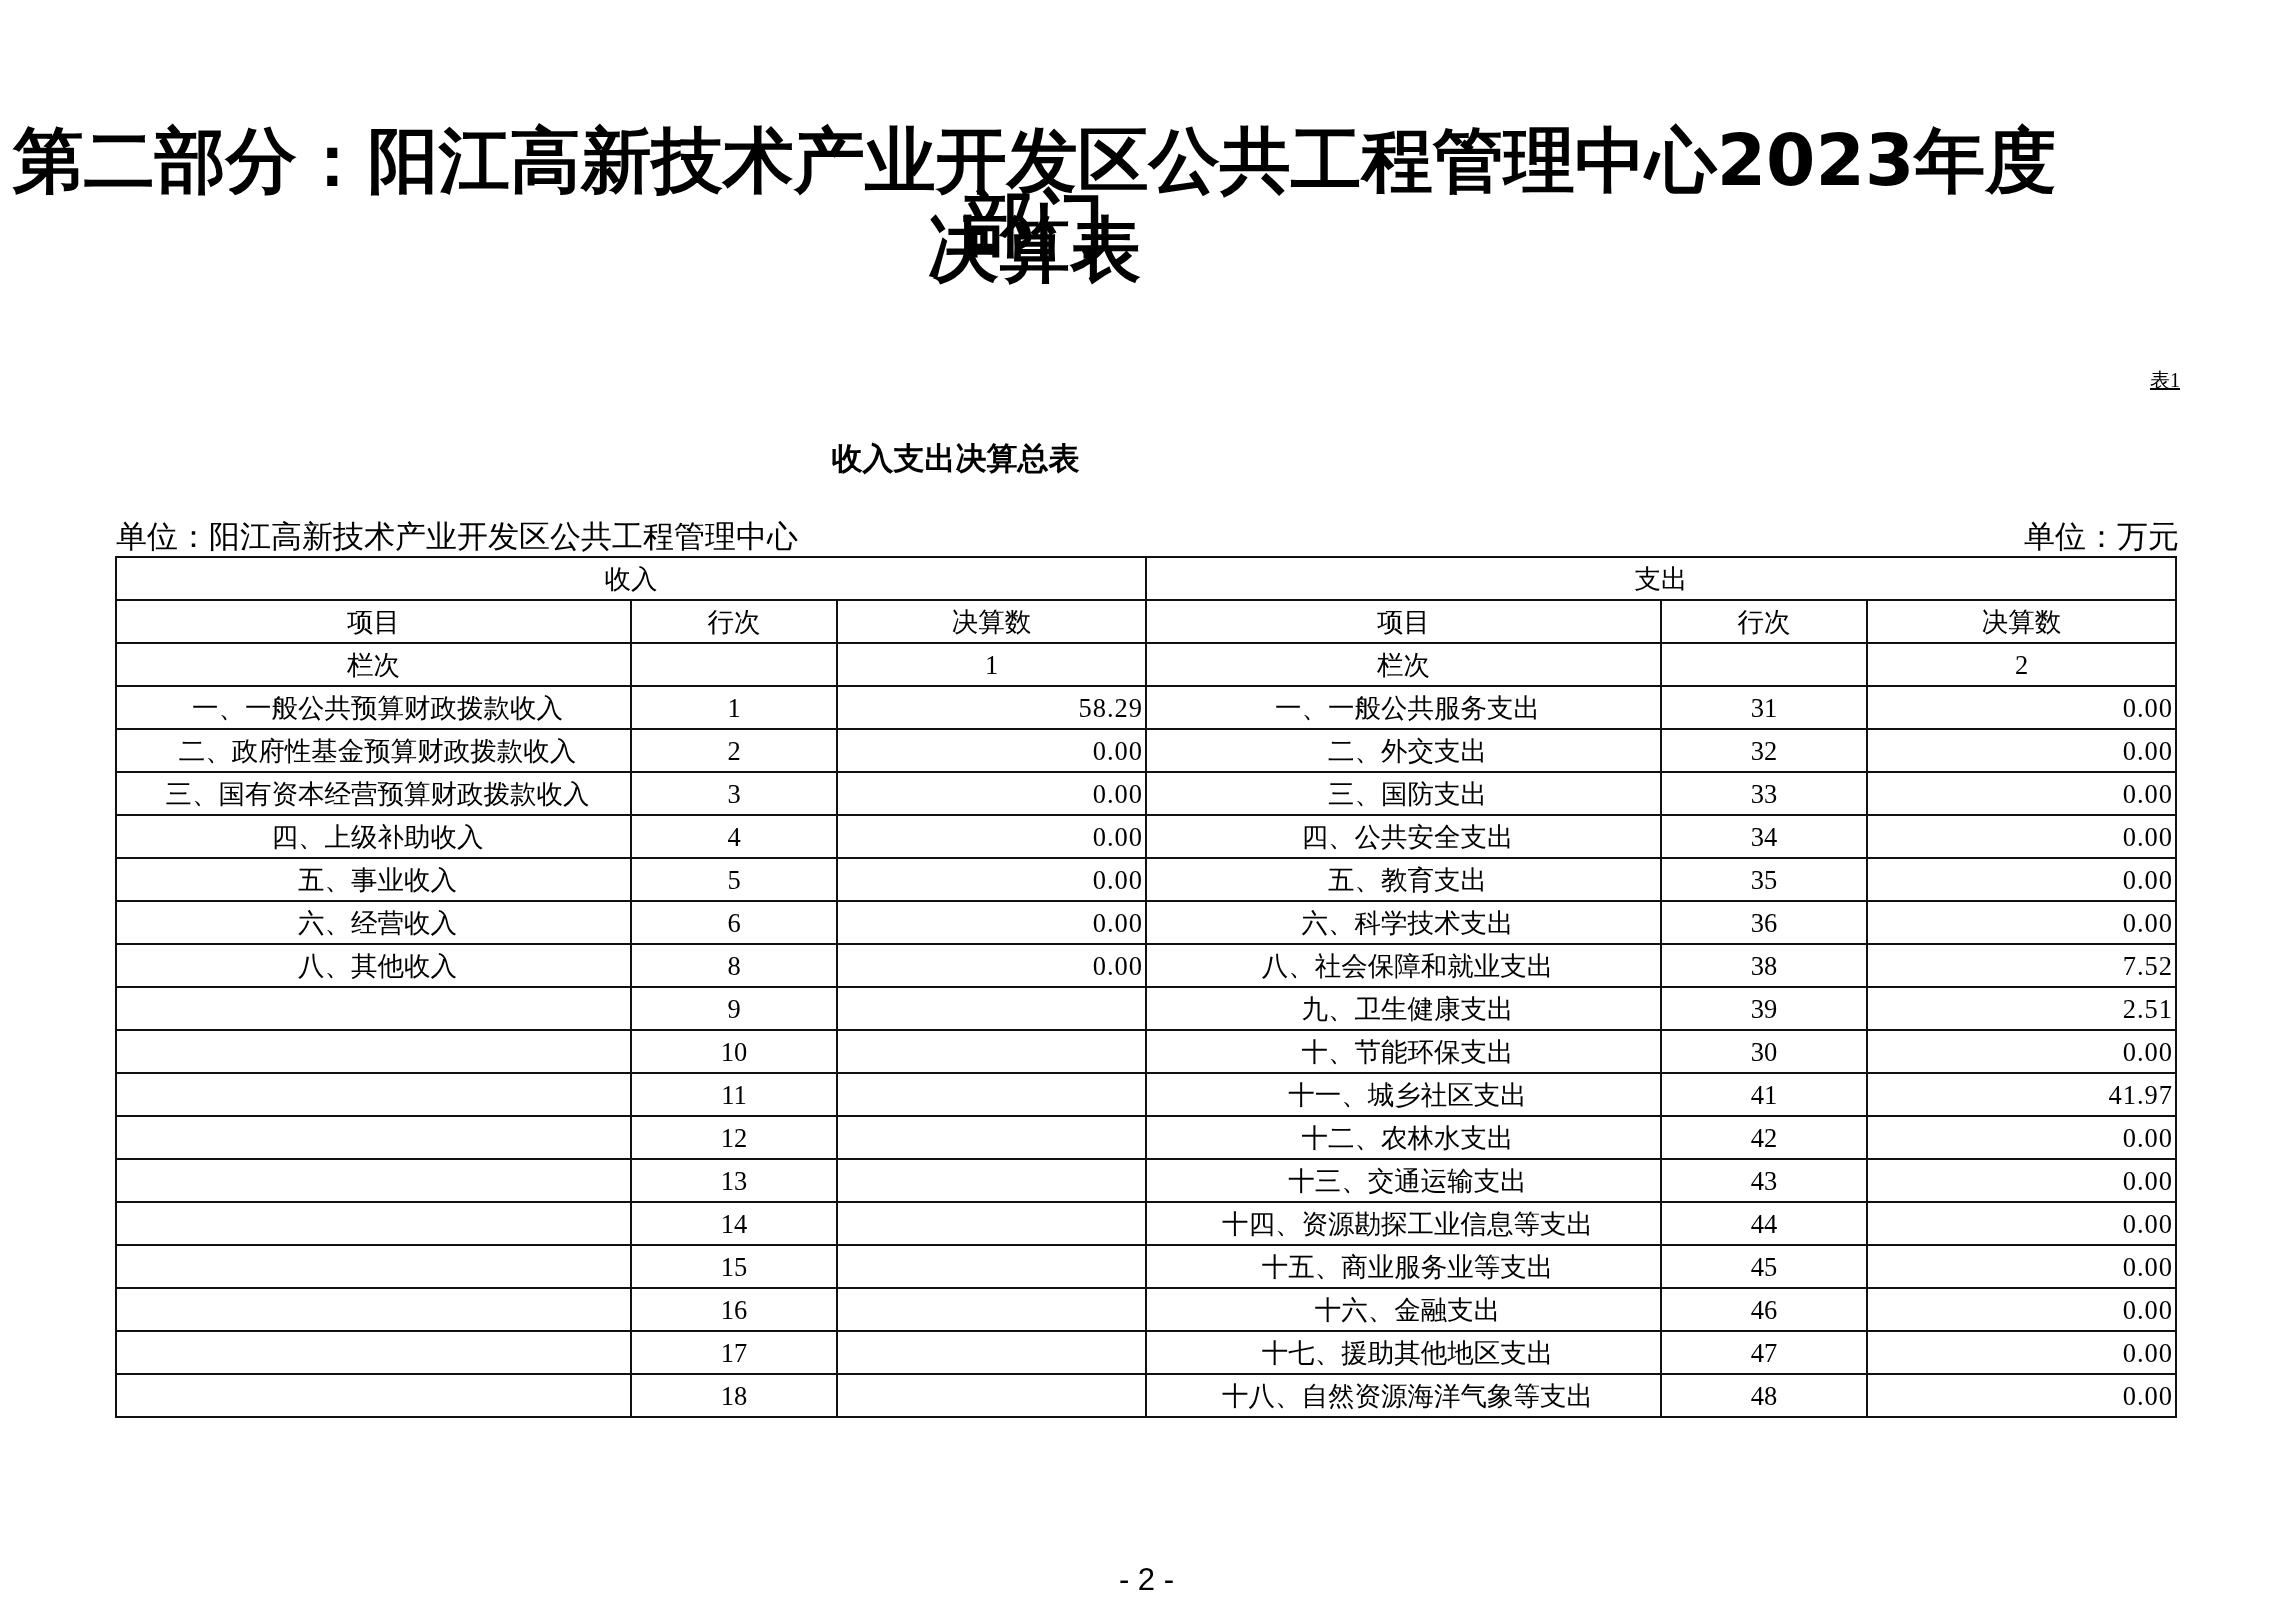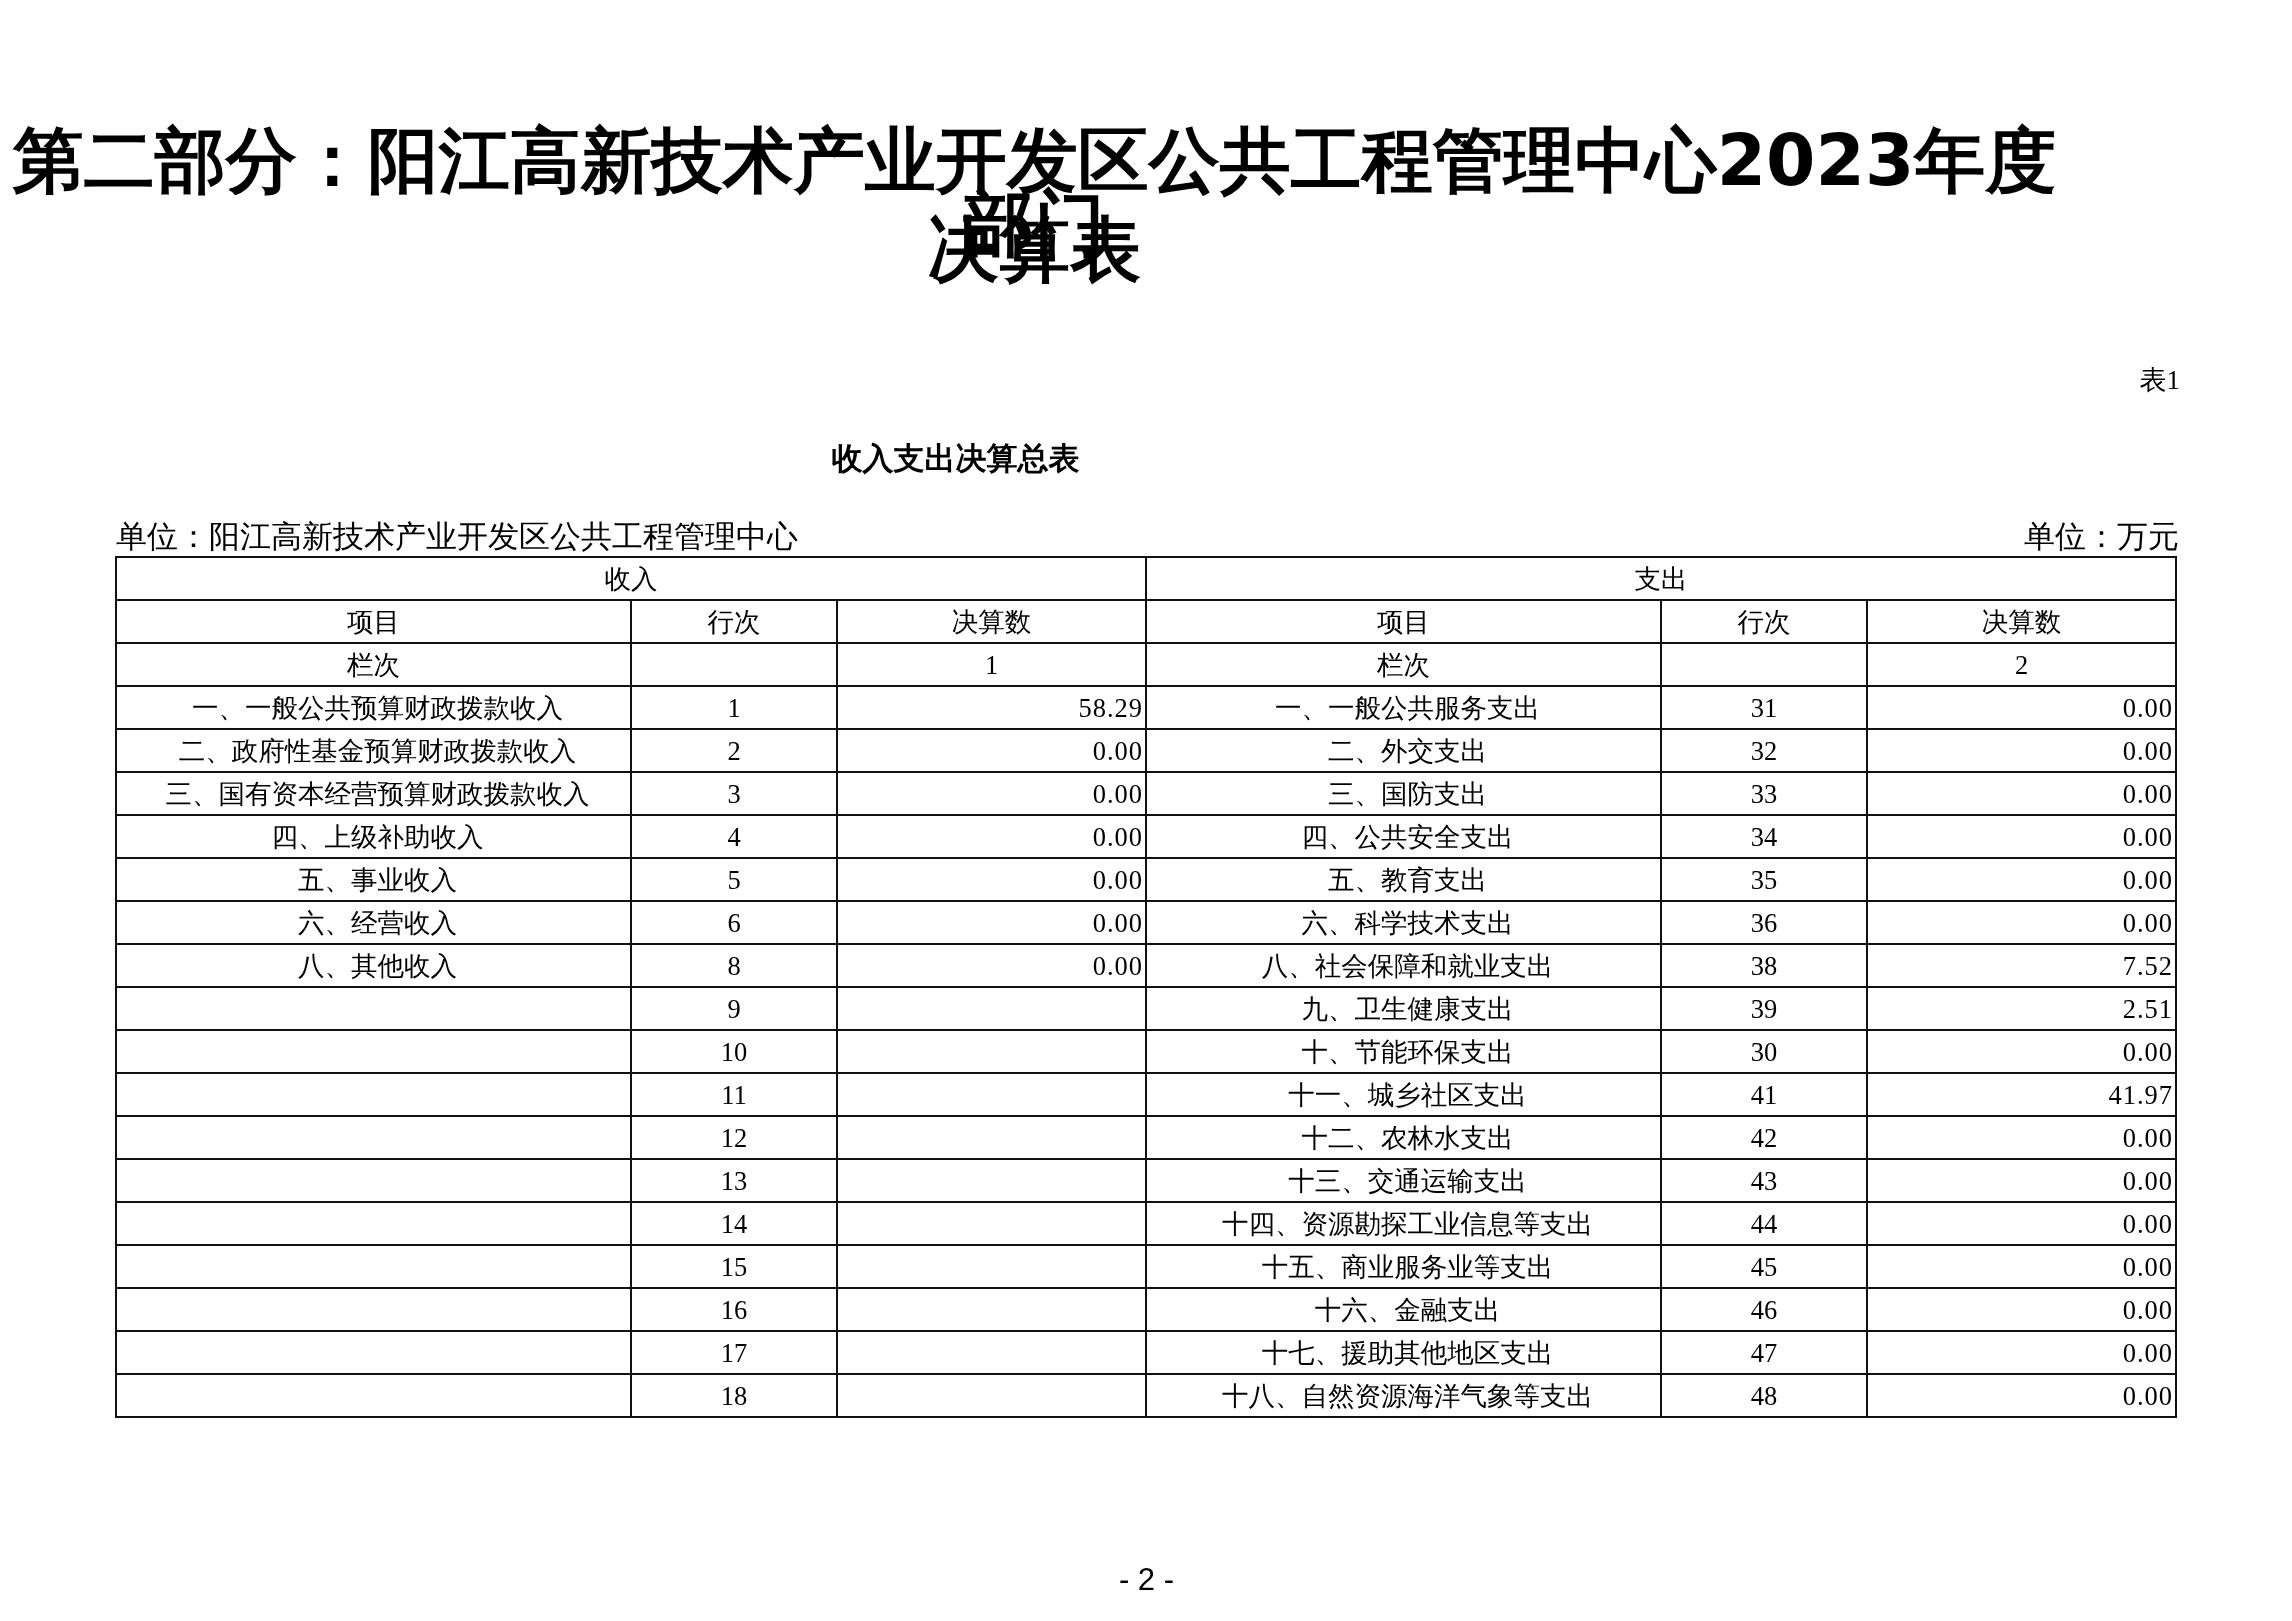--- a/index.html
+++ b/index.html
@@ -26,22 +26,23 @@
       line-height: 63px;
       letter-spacing: 0px;
     }
     .title-line1 { top: 129px; }
     .title-line2 { top: 218px; }
 
     .table-no {
       position: absolute;
       right: 113px;
       top: 363px;
-      font-size: 27px;
+      font-size: 20px;
       line-height: 35px;
+      text-decoration: underline;
     }
     .table-caption {
       position: absolute;
       left: 0;
       width: 1911px;
       top: 439px;
       text-align: center;
       font-family: "DejaVu Sans", "Liberation Sans", sans-serif;
       font-weight: bold;
       font-size: 31px;

